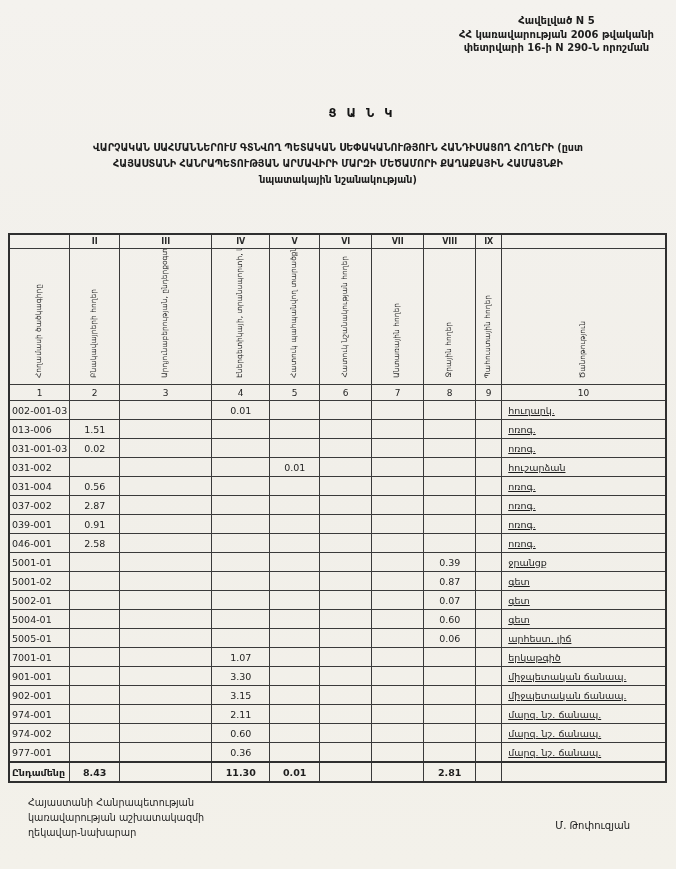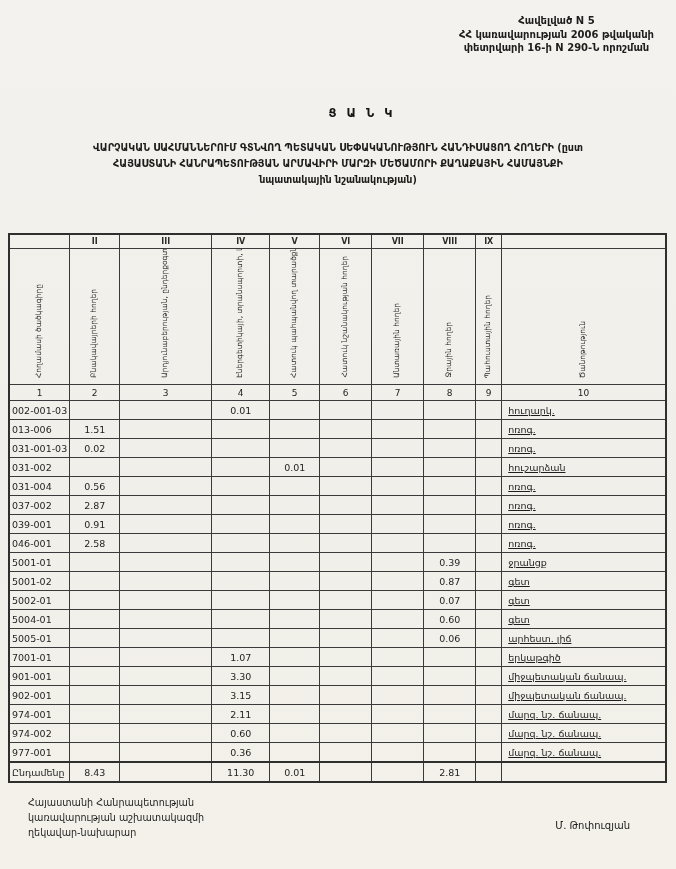--- a/index.html
+++ b/index.html
@@ -15,21 +15,21 @@
   tr.numerals td{height:13px;font-size:8px;text-align:center;font-weight:bold;color:#2a2a2a;}
   th.vhead{height:131px;vertical-align:bottom;text-align:center;font-weight:normal;padding:2px 1px;}
   th.vhead span{display:inline-block;writing-mode:vertical-rl;transform:rotate(180deg);font-size:7.5px;line-height:1.15;
                 max-height:126px;text-align:left;color:#2b2b2b;}
   tr.colnums td{height:15px;font-size:9px;text-align:center;color:#242424;}
   tbody td, tfoot td{height:18px;font-size:9.5px;}
   .c-code{text-align:left;padding-left:2px;}
   .c-val{text-align:center;}
   .c-note{text-align:left;padding-left:6px;text-decoration:underline;}
   tfoot tr{border-top:2px solid #2f2f2f;}
-  tfoot td{font-size:9.5px;}
+  tfoot td{font-size:9.5px;font-weight:bold;}
   .footer-left{position:absolute;left:28px;top:796px;font-size:9.6px;line-height:1.55;color:#1e1e1e;}
   .signature{position:absolute;right:46px;top:820px;font-size:10px;color:#1a1a1a;}
 </style>
 </head>
 <body>
 
 <div class="page">
 
   <div class="annex">
     <div>Հավելված N 5</div>

